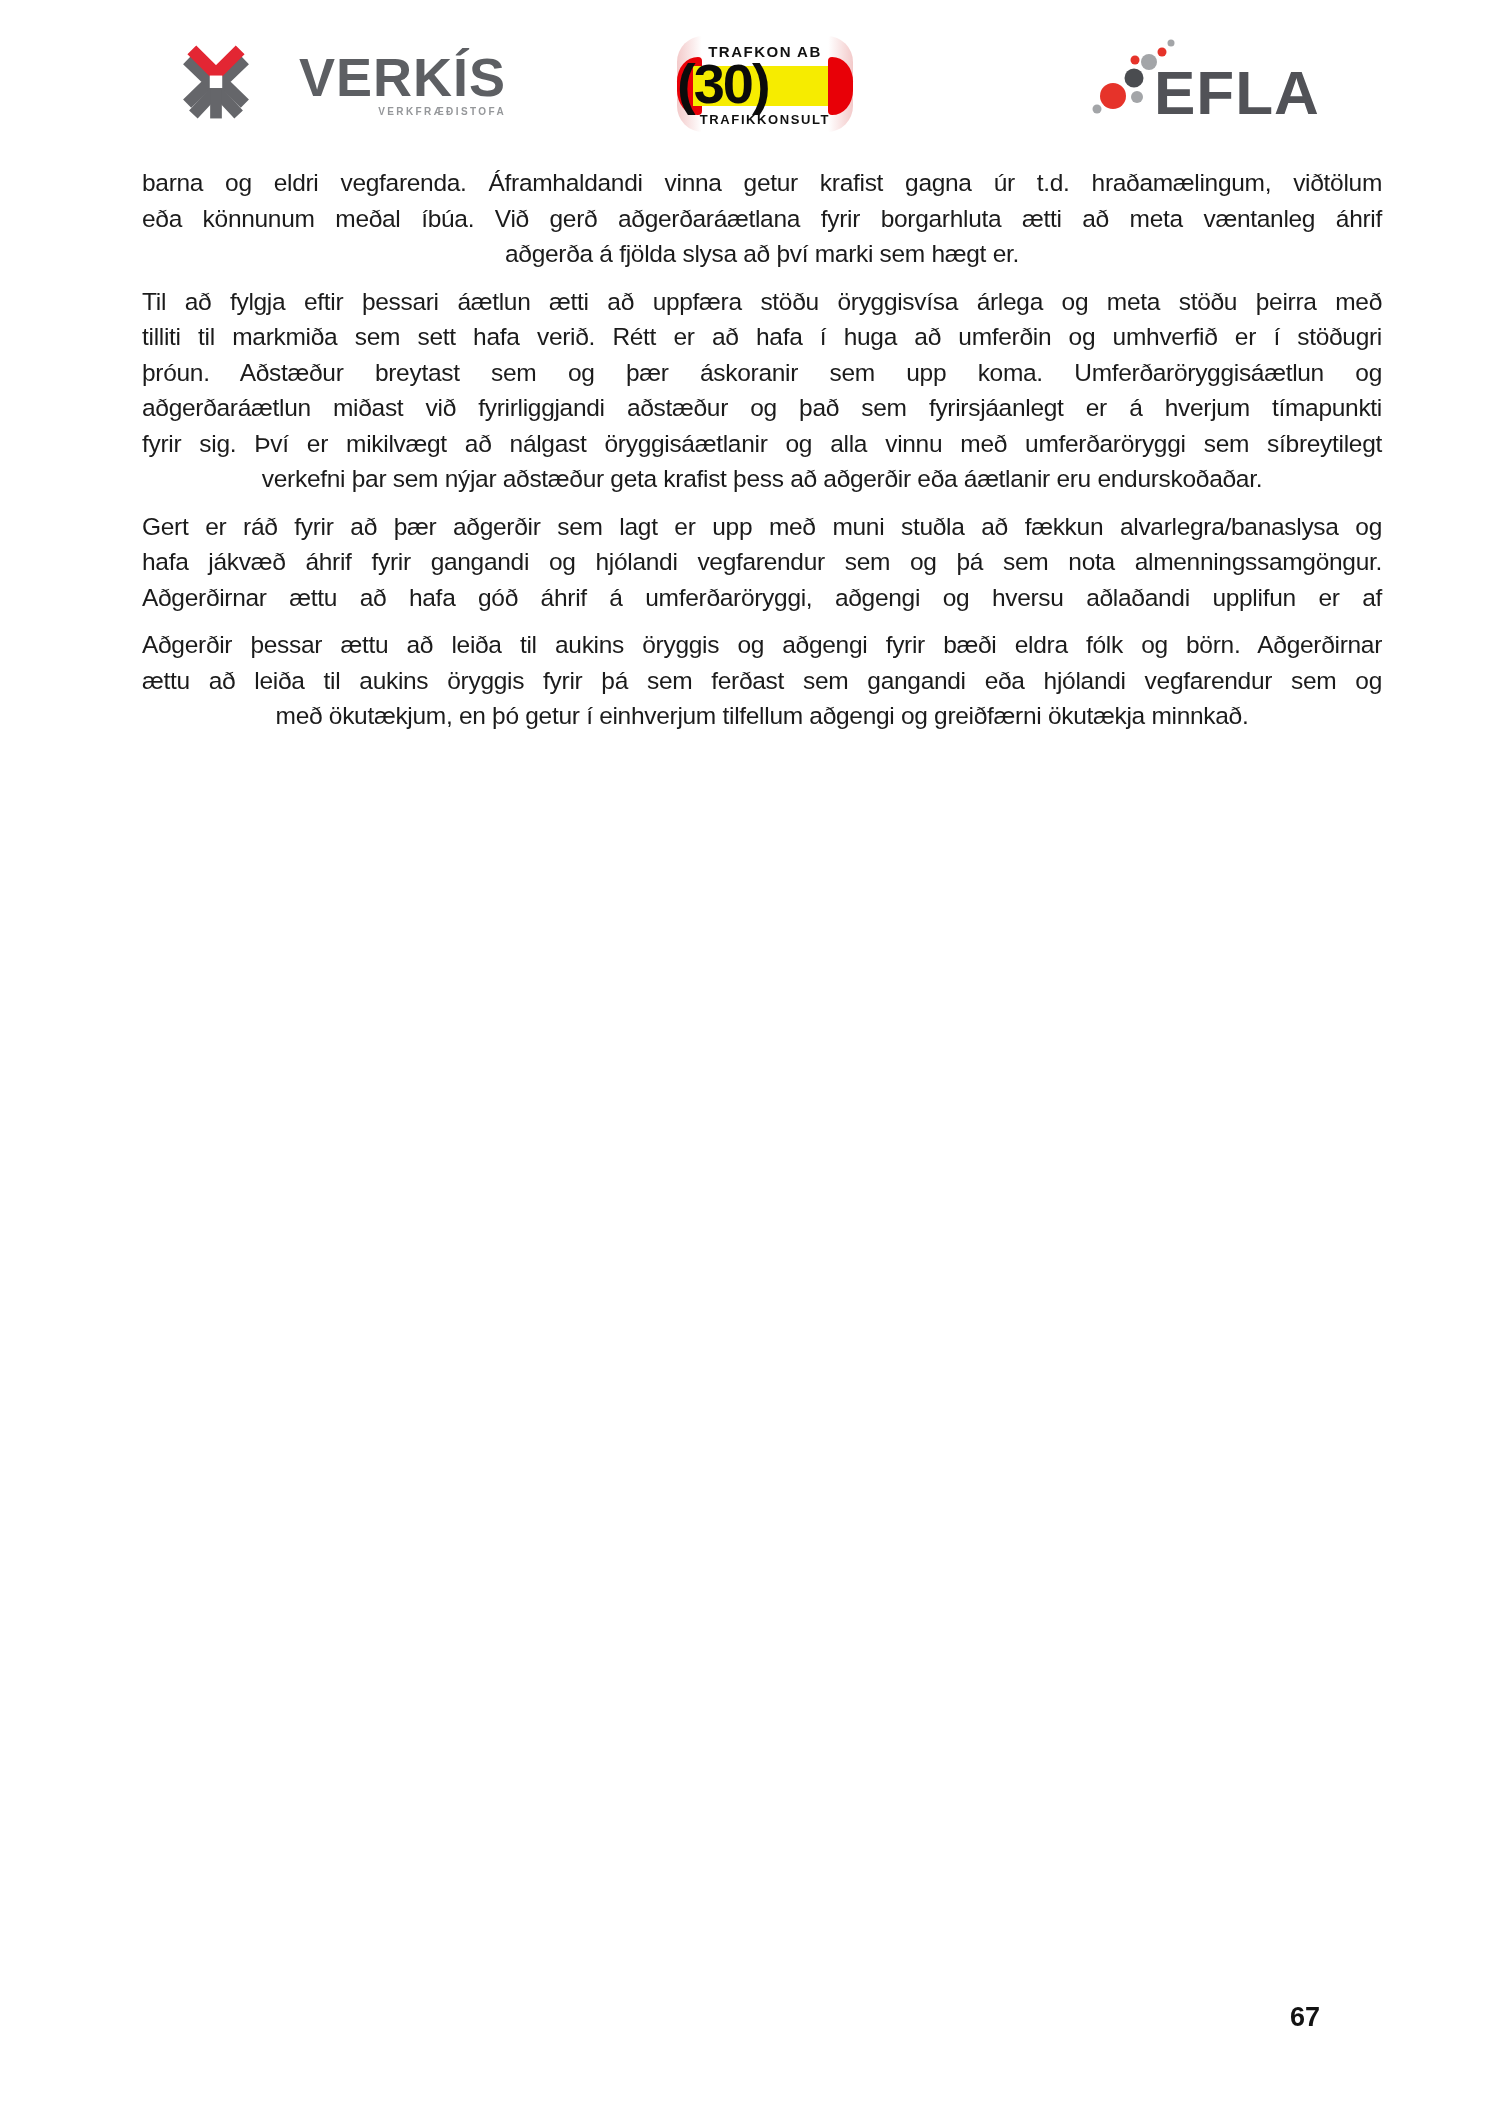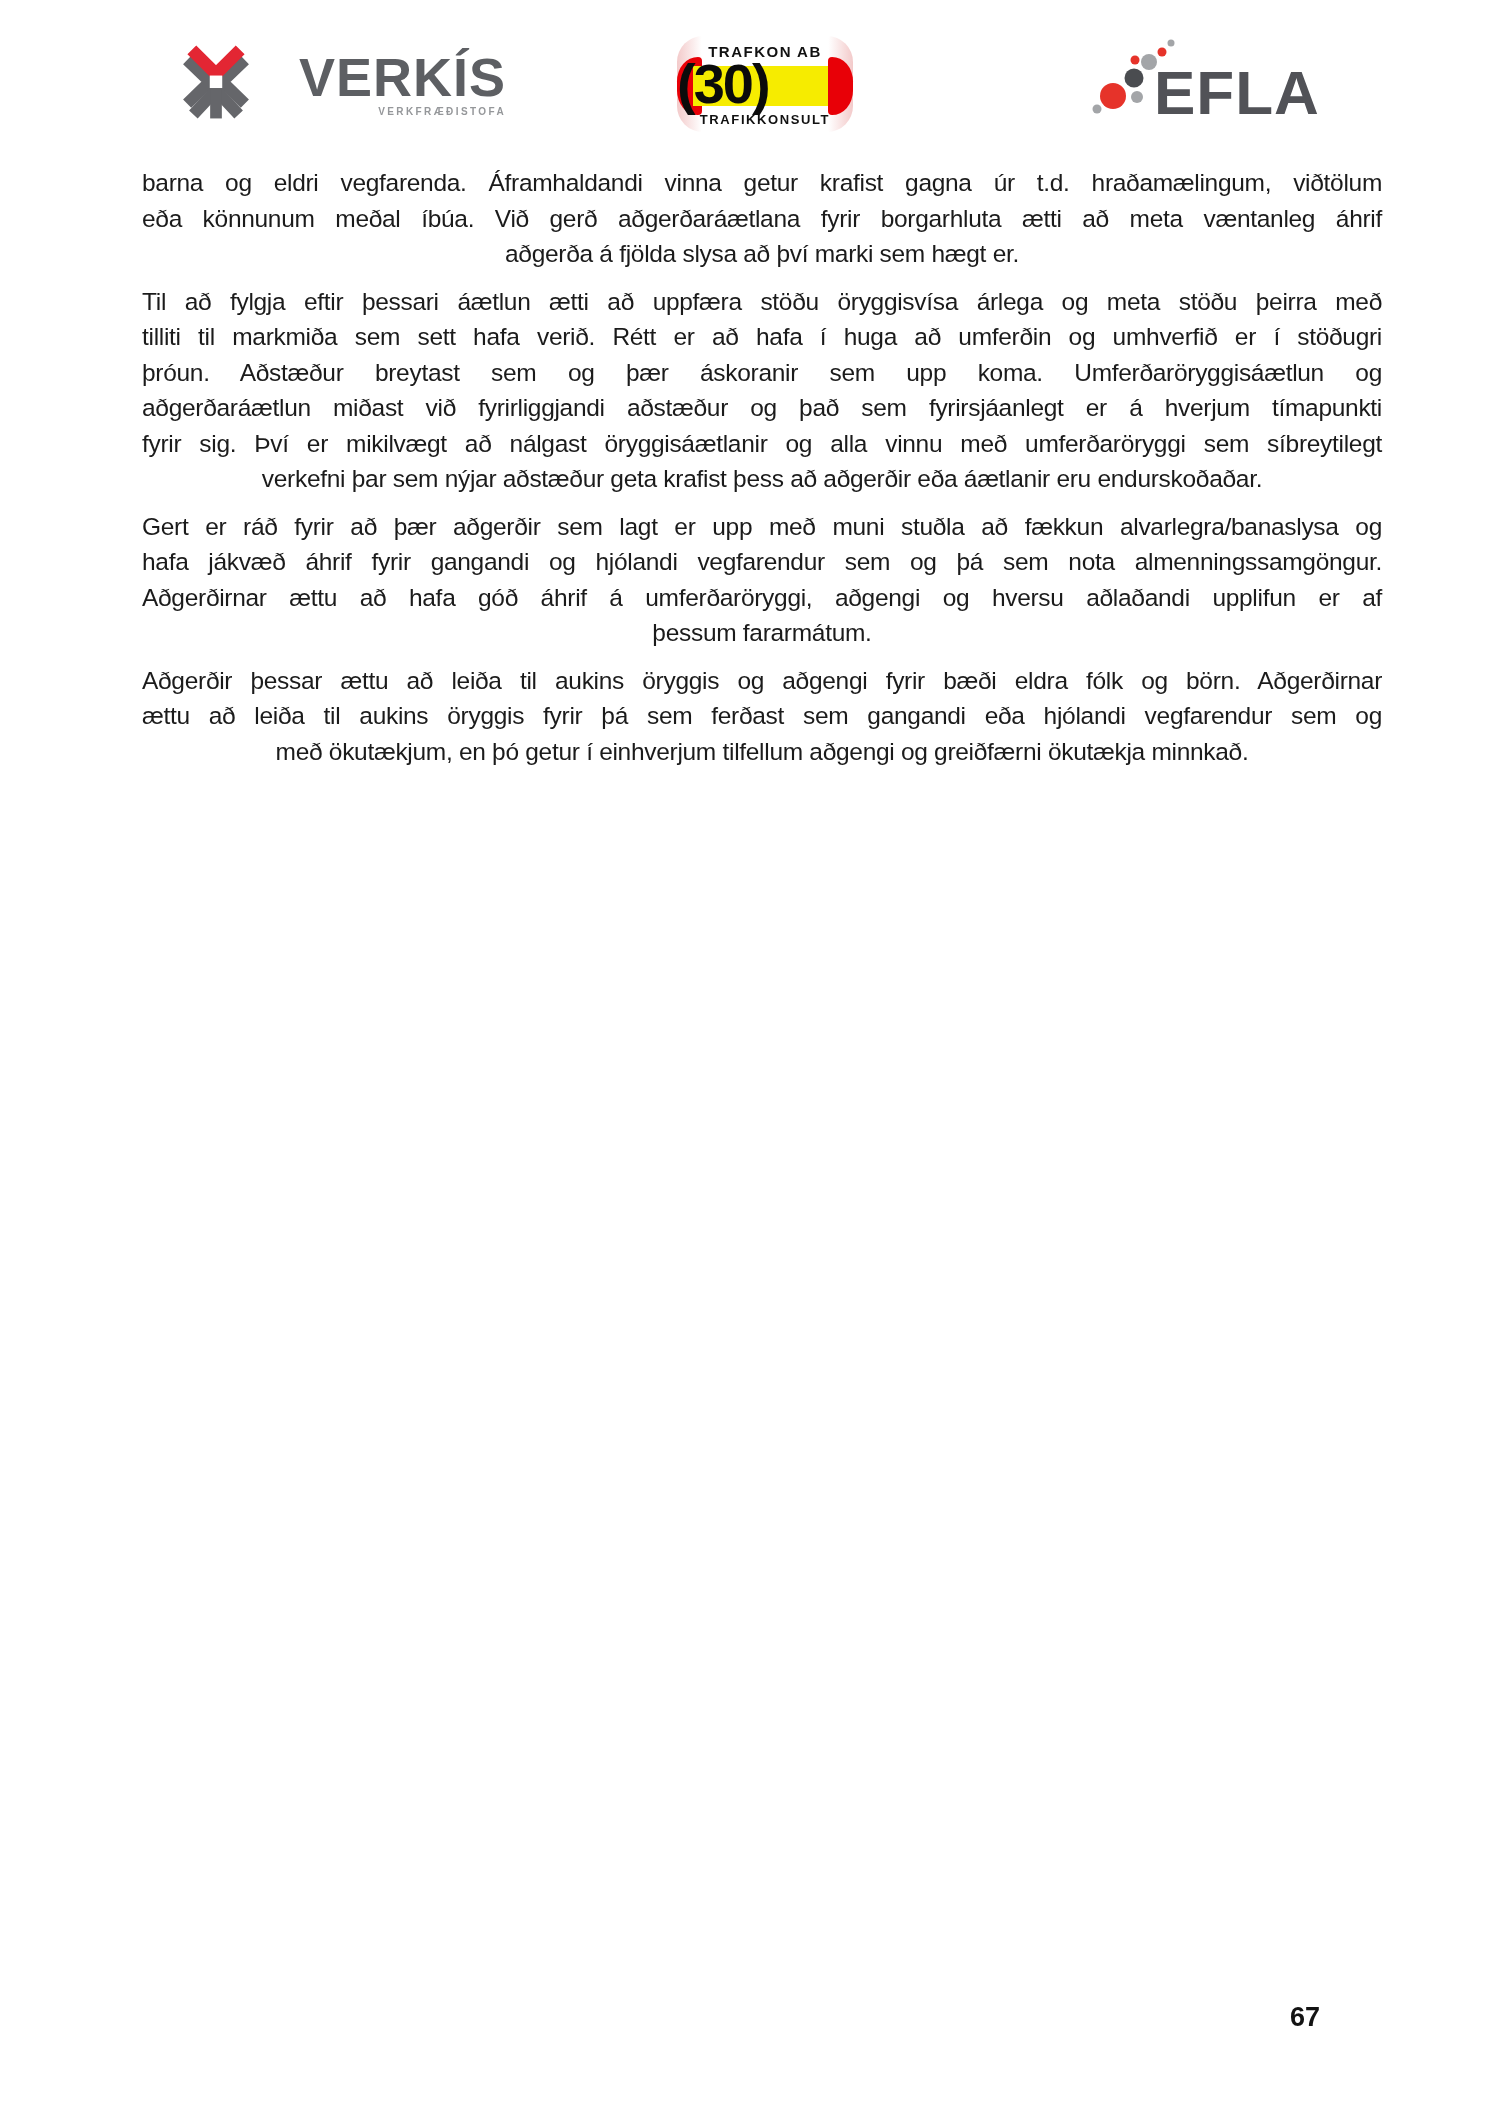--- a/index.html
+++ b/index.html
@@ -148,21 +148,20 @@
     <div class="jline">þróun. Aðstæður breytast sem og þær áskoranir sem upp koma. Umferðaröryggisáætlun og</div>
     <div class="jline">aðgerðaráætlun miðast við fyrirliggjandi aðstæður og það sem fyrirsjáanlegt er á hverjum tímapunkti</div>
     <div class="jline">fyrir sig. Því er mikilvægt að nálgast öryggisáætlanir og alla vinnu með umferðaröryggi sem síbreytilegt</div>
     <div class="nline">verkefni þar sem nýjar aðstæður geta krafist þess að aðgerðir eða áætlanir eru endurskoðaðar.</div>
   </div>
 
   <div class="paragraph">
     <div class="jline">Gert er ráð fyrir að þær aðgerðir sem lagt er upp með muni stuðla að fækkun alvarlegra/banaslysa og</div>
     <div class="jline">hafa jákvæð áhrif fyrir gangandi og hjólandi vegfarendur sem og þá sem nota almenningssamgöngur.</div>
     <div class="jline">Aðgerðirnar ættu að hafa góð áhrif á umferðaröryggi, aðgengi og hversu aðlaðandi upplifun er af</div>
-    <div class="nline">þessum fararmátum.</div>
   </div>
 
   <div class="paragraph">
     <div class="jline">Aðgerðir þessar ættu að leiða til aukins öryggis og aðgengi fyrir bæði eldra fólk og börn. Aðgerðirnar</div>
     <div class="jline">ættu að leiða til aukins öryggis fyrir þá sem ferðast sem gangandi eða hjólandi vegfarendur sem og</div>
     <div class="nline">með ökutækjum, en þó getur í einhverjum tilfellum aðgengi og greiðfærni ökutækja minnkað.</div>
   </div>
 
 </div>
 

